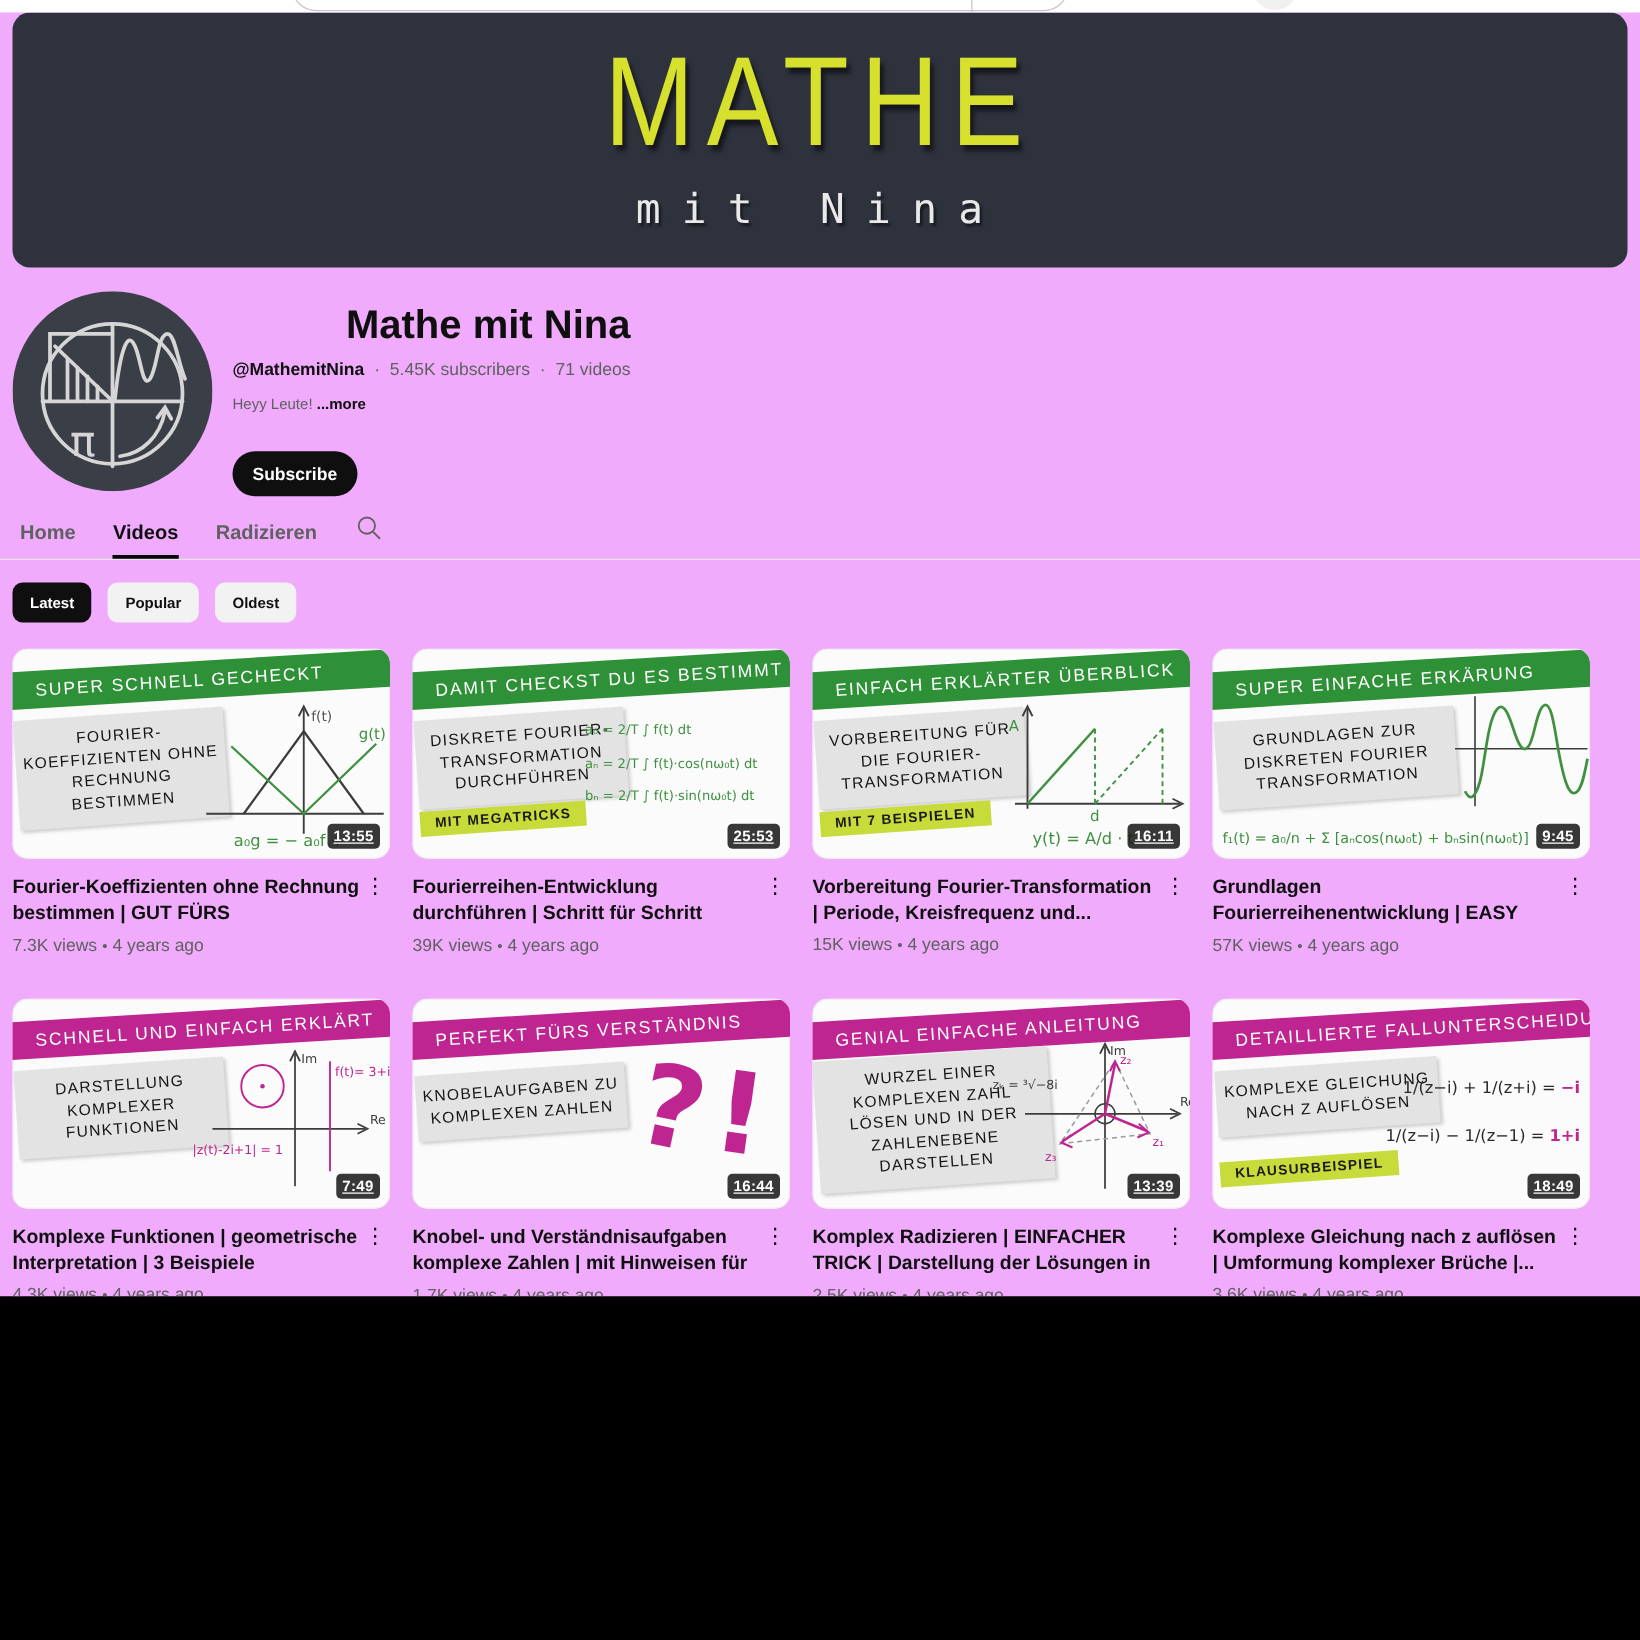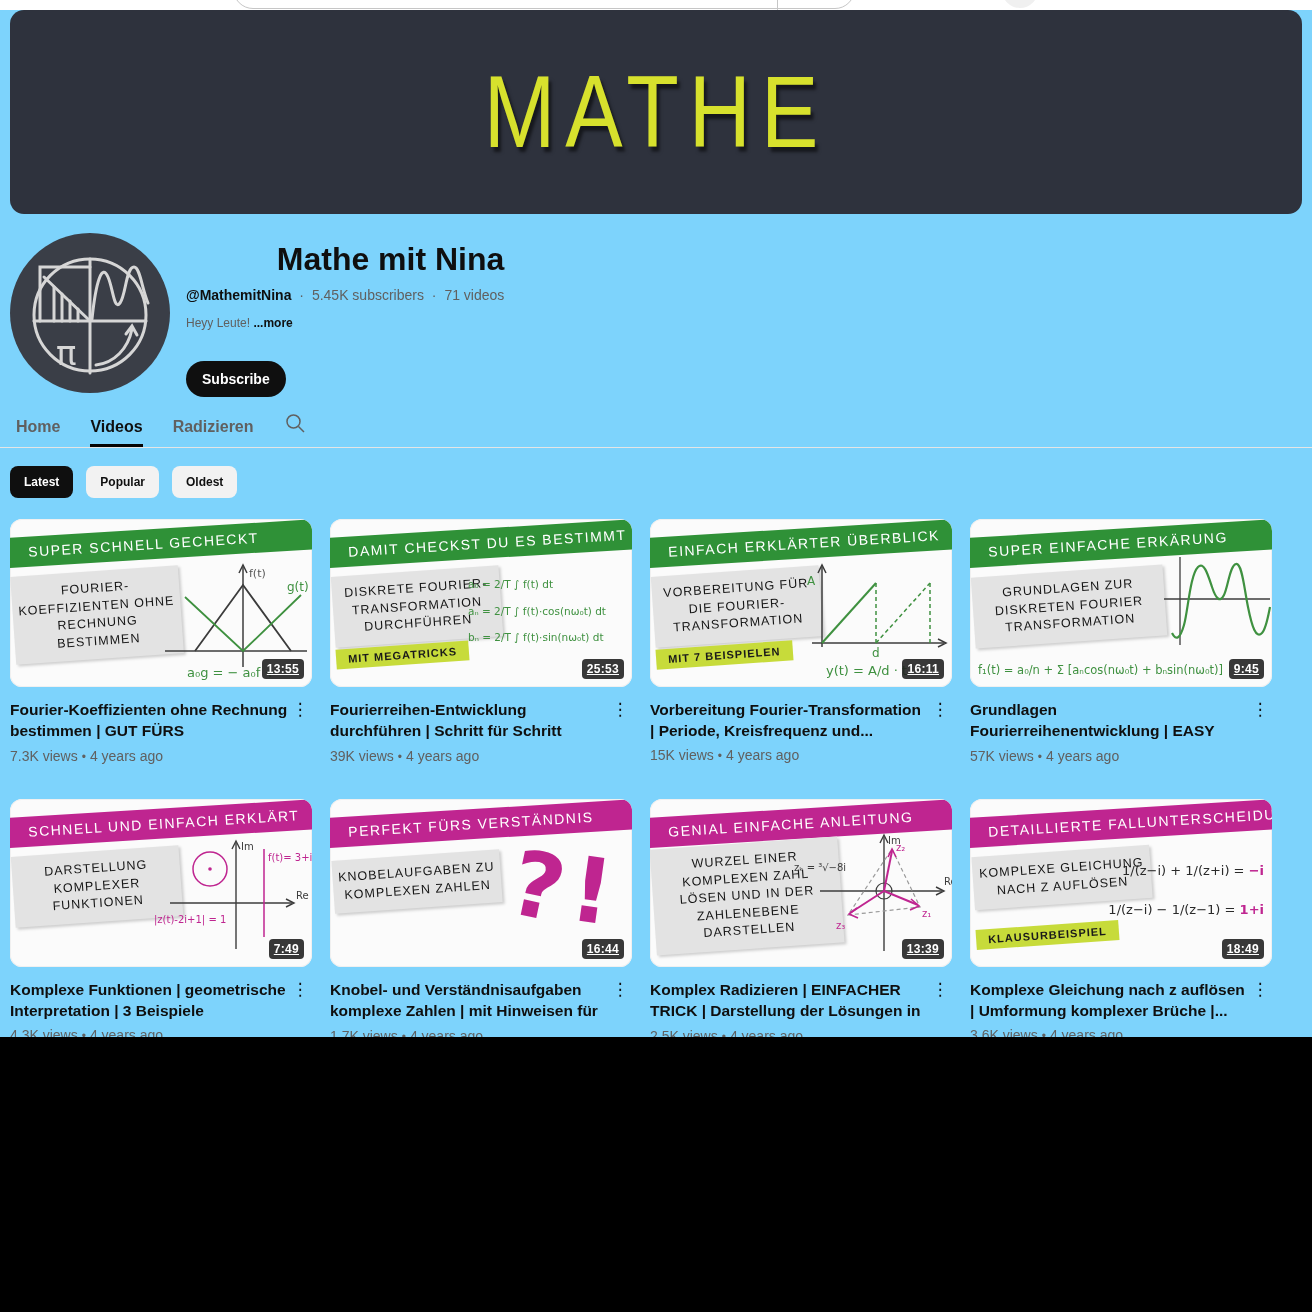--- a/index.html
+++ b/index.html
@@ -2,21 +2,21 @@
 <html><head>
 <meta charset="utf-8">
 <style>
   * { box-sizing: border-box; }
   html,body { margin:0; padding:0; }
   body {
     width:1312px; height:1312px; background:#000;
     font-family:"Liberation Sans", sans-serif; color:#0f0f0f;
     overflow:hidden;
   }
-  .page { background:#7dd3fc; height:1037px; overflow:hidden; position:relative; }
+  .page { background:#f0abfc; height:1037px; overflow:hidden; position:relative; }
 
   
   .topbar { height:10px; position:relative; overflow:hidden; background:#fff; }
   .search-remnant { position:absolute; left:233px; top:-31px; width:622px; height:40px;
     border:1px solid #c6c6c6; border-radius:20px; background:#fff; }
   .search-divider { position:absolute; left:777px; top:0; width:1px; height:10px; background:#c6c6c6; }
   .mic-remnant { position:absolute; left:1002px; top:-28px; width:36px; height:36px;
     border-radius:50%; background:#f0f0f0; }
 
   
@@ -99,20 +99,21 @@
 <div class="page">
 
   <div class="topbar">
     <div class="search-remnant"></div>
     <div class="search-divider"></div>
     <div class="mic-remnant"></div>
   </div>
 
   <div class="banner">
     <div class="banner-title">MATHE</div>
+    <div class="banner-sub">mit Nina</div>
   </div>
 
   <div class="chan">
     <svg width="160" height="160" viewBox="0 0 160 160">
       <circle cx="80" cy="80" r="80" fill="#3a3e47"></circle>
       <g stroke="#d6d6d6" stroke-width="3" fill="none" stroke-linecap="round">
         <circle cx="80" cy="82" r="56"></circle>
         <line x1="80" y1="26" x2="80" y2="140"></line>
         <line x1="24" y1="88" x2="136" y2="88"></line>
         <polyline points="30,88 30,34 80,34"></polyline>

